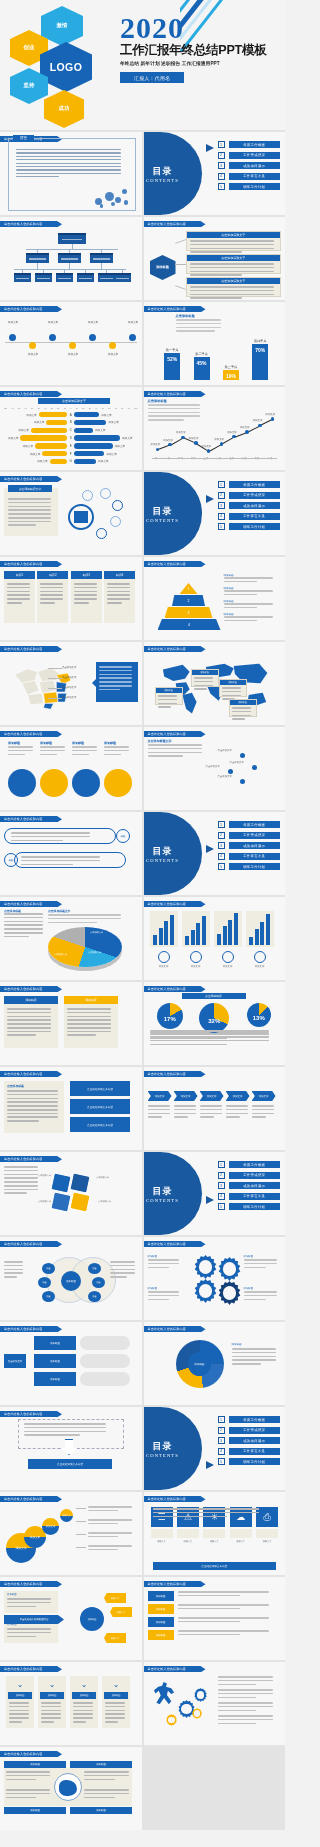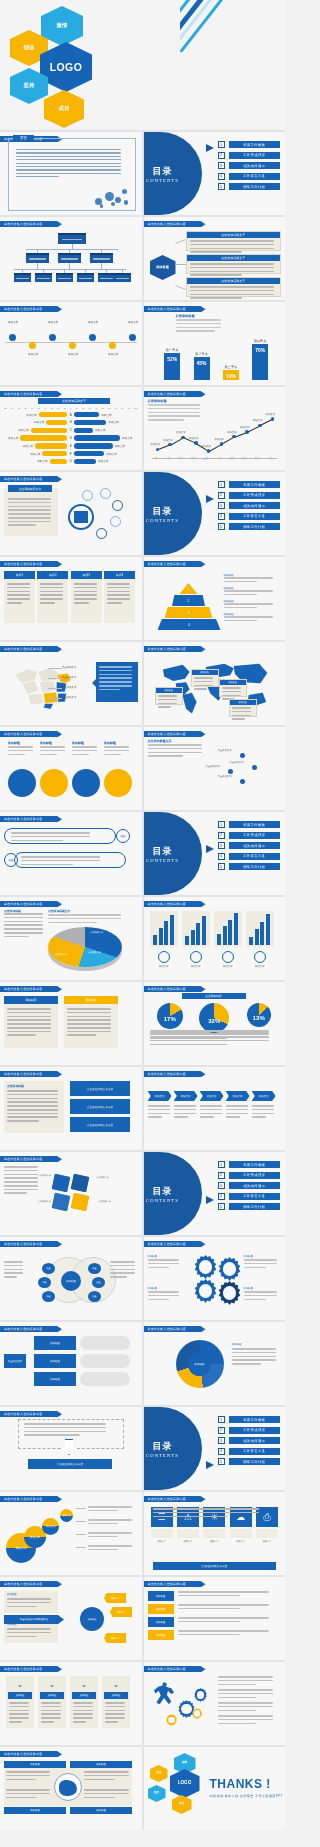--- a/index.html
+++ b/index.html
@@ -172,20 +172,26 @@
         <span class="hex-logo">LOGO</span>
       </div>
       <div class="hex" style="left:2px;top:62px;width:38px;height:36px;background:#29abe2;">
         <span class="hex-lbl">坚持</span>
       </div>
       <div class="hex" style="left:36px;top:84px;width:40px;height:38px;background:#f7b500;">
         <span class="hex-lbl">成功</span>
       </div>
     </div>
 
+    <div class="cover-right">
+      <div class="c-year">2020</div>
+      <div class="c-title">工作汇报年终总结PPT模板</div>
+      <div class="c-sub">年终总结 新年计划 述职报告 工作汇报通用PPT</div>
+      <div class="c-badge">汇报人：代用名</div>
+    </div>
   </div>
 
   <div class="grid" id="grid">
       <div class="slide">
         <div class="ribbon">单击此处输入您的标题内容</div>
         <div class="pf-box">
           <div class="pf-tag">前言</div>
           <div class="pf-txt">
             <div class="txtline" style="width: 97%; background: rgb(143, 166, 189); height: 1.3px;"></div>
             <div class="txtline" style="width: 97%; background: rgb(143, 166, 189); height: 1.3px;"></div>
@@ -1484,38 +1490,15 @@
           </div>
           <div style="position: absolute; left: 80px; top: 30px; right: 2px;">
             <div class="txtline" style="width: 88%; background: rgb(184, 184, 184);"></div>
             <div class="txtline" style="width: 88%; background: rgb(184, 184, 184);"></div>
             <div class="txtline" style="width: 60%; background: rgb(184, 184, 184);"></div>
           </div>
           <div style="position: absolute; left: 0px; top: 48px; width: 62px; height: 7px; background: rgb(23, 99, 181); color: rgb(255, 255, 255); font-size: 2.4px; display: flex; align-items: center; justify-content: center;">添加标题</div>
           <div style="position: absolute; left: 66px; top: 48px; width: 62px; height: 7px; background: rgb(23, 99, 181); color: rgb(255, 255, 255); font-size: 2.4px; display: flex; align-items: center; justify-content: center;">添加标题</div>
         </div>
       </div>
-      <div class="slide">
-        <div class="thx">
-          <div class="hex" style="left: 30px; top: 6px; width: 22px; height: 21px; background: rgb(41, 171, 226);">
-            <span style="font-size: 2.6px;">激情</span>
-          </div>
-          <div class="hex" style="left: 6px; top: 18px; width: 18px; height: 17px; background: rgb(247, 181, 0);">
-            <span style="font-size: 2.6px;">创业</span>
-          </div>
-          <div class="hex" style="left: 26px; top: 22px; width: 30px; height: 29px; background: rgb(23, 99, 181);">
-            <span style="font-size: 4.6px;">LOGO</span>
-          </div>
-          <div class="hex" style="left: 4px; top: 38px; width: 18px; height: 17px; background: rgb(41, 171, 226);">
-            <span style="font-size: 2.6px;">坚持</span>
-          </div>
-          <div class="hex" style="left: 28px; top: 48px; width: 20px; height: 19px; background: rgb(247, 181, 0);">
-            <span style="font-size: 2.6px;">成功</span>
-          </div>
-          <div class="thx-txt">
-            <div class="thx-main">THANKS !</div>
-            <div class="thx-sub">年终总结 新年计划  述职报告  工作汇报通用PPT</div>
-          </div>
-        </div>
-      </div>
     </div>
 
 </div>
 
 </body></html>

